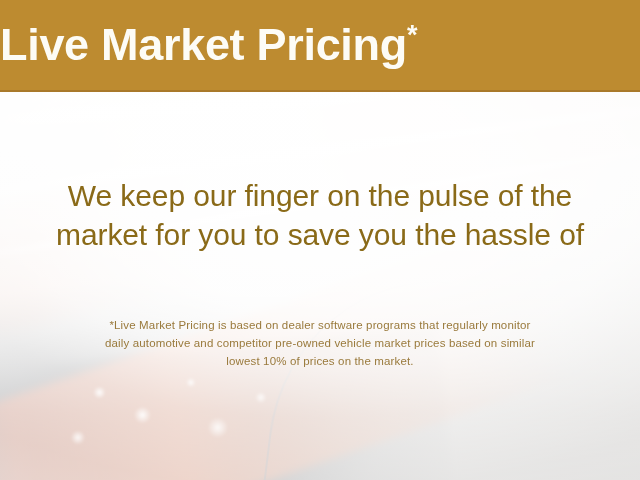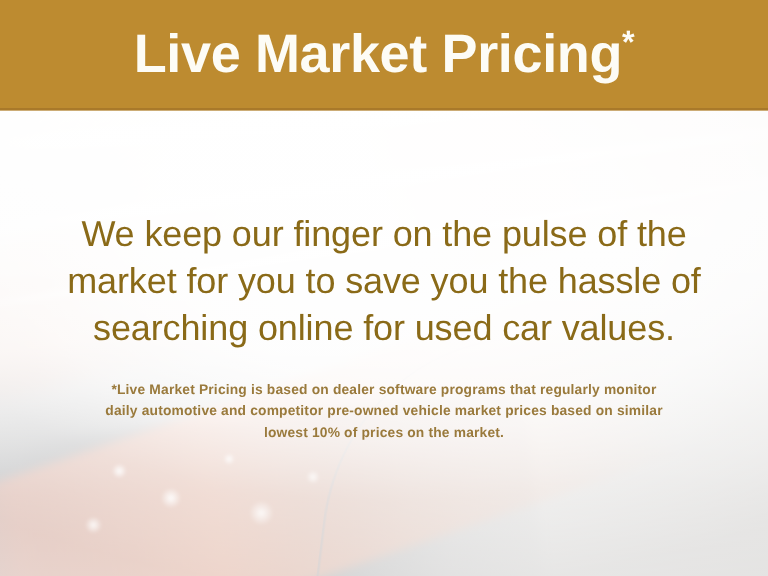--- a/index.html
+++ b/index.html
@@ -195,21 +195,20 @@
     position: absolute;
     left: 0;
     top: 0;
     width: 640px;
     height: 92px;
     background: #bd8b30;
     border-bottom: 2px solid #a9792a;
     box-sizing: border-box;
     display: flex;
     align-items: center;
-    justify-content: center;
     z-index: 5;
   }
 
   .header-title {
     color: #fdfcf6;
     font-size: 45px;
     font-weight: bold;
     letter-spacing: -0.3px;
     line-height: 1;
     white-space: nowrap;
@@ -254,21 +253,21 @@
 
   .fineprint {
     position: absolute;
     left: 24px;
     top: 224px;
     width: 592px;
     text-align: center;
     color: #9a7a3c;
     font-size: 11.5px;
     line-height: 18px;
-    font-weight: bold;
+    font-weight: normal;
     letter-spacing: 0.15px;
   }
 
   .fineprint .ln {
     display: block;
     white-space: nowrap;
   }
 </style>
 </head>
 <body>
@@ -294,21 +293,20 @@
 
   <div class="header-banner">
     <div class="header-title"><span>Live Market Pricing</span><span class="asterisk">*</span></div>
   </div>
 
   <div class="content">
 
     <div class="headline">
       <span class="ln">We keep our finger on the pulse of the</span>
       <span class="ln">market for you to save you the hassle of</span>
-      <span class="ln">searching online for used car values.</span>
     </div>
 
     <div class="fineprint">
       <span class="ln">*Live Market Pricing is based on dealer software programs that regularly monitor</span>
       <span class="ln">daily automotive and competitor pre-owned vehicle market prices based on similar</span>
       <span class="ln">lowest 10% of prices on the market.</span>
     </div>
 
   </div>
 

